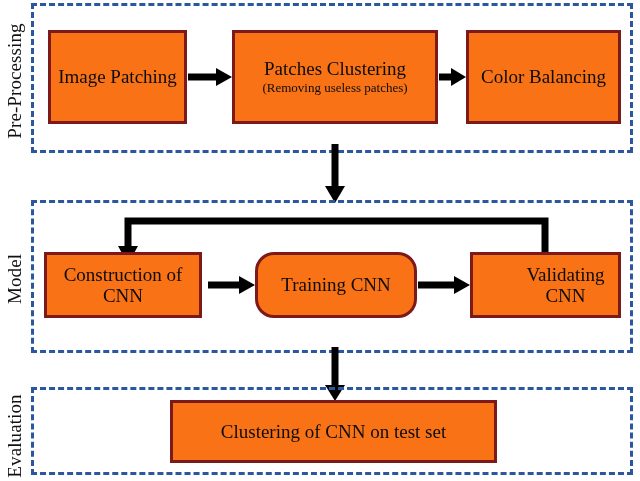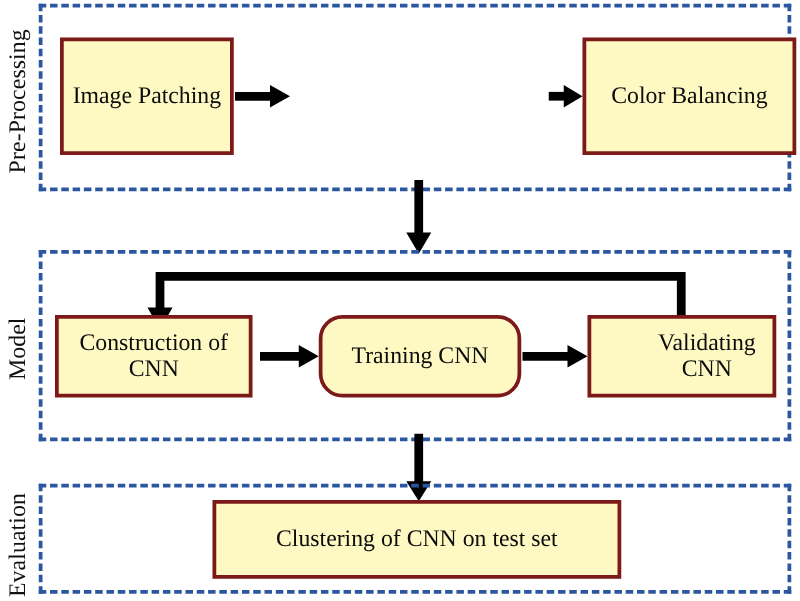--- a/index.html
+++ b/index.html
@@ -37,21 +37,21 @@
     font-family: "Liberation Serif", "DejaVu Serif", serif;
     text-align: center;
     letter-spacing: 0.1px;
   }
 
   
   .node {
     position: absolute;
     box-sizing: border-box;
     border: 3px solid #7c1a1a;
-    background: #fef9c3;
+    background: #f97316;
     display: flex;
     flex-direction: column;
     align-items: center;
     justify-content: center;
     text-align: center;
     color: #0c0c0c;
     font-family: "Liberation Serif", "DejaVu Serif", serif;
   }
   .node .node-title {
     font-size: 19px;
@@ -79,22 +79,26 @@
 <div id="canvas">
 
   <div class="section" style="left:31px; top:3px; width:602px; height:150px;"></div>
 
   <div class="stage-label" style="left:-50px; top:70px; width:130px;">Pre-Processing</div>
 
   <div class="node" style="left:48px; top:30px; width:139px; height:94px;">
     <div class="node-title">Image Patching</div>
   </div>
 
+  <div class="node" style="left:232px; top:30px; width:206px; height:94px;">
+    <div class="node-title">Patches Clustering</div>
+    <div class="node-sub">(Removing useless patches)</div>
+  </div>
 
-  <div class="node" style="left:466px; top:30px; width:171px; height:94px;">
+  <div class="node" style="left:466px; top:30px; width:155px; height:94px;">
     <div class="node-title">Color Balancing</div>
   </div>
 
   <div class="conn" style="left:188px; top:66px; width:45px; height:22px;">
     <svg width="45" height="22" viewBox="0 0 45 22">
       <line x1="0" y1="11" x2="31" y2="11" stroke="#000000" stroke-width="7"></line>
       <polygon points="28,2 44,11 28,20" fill="#000000"></polygon>
     </svg>
   </div>
 

